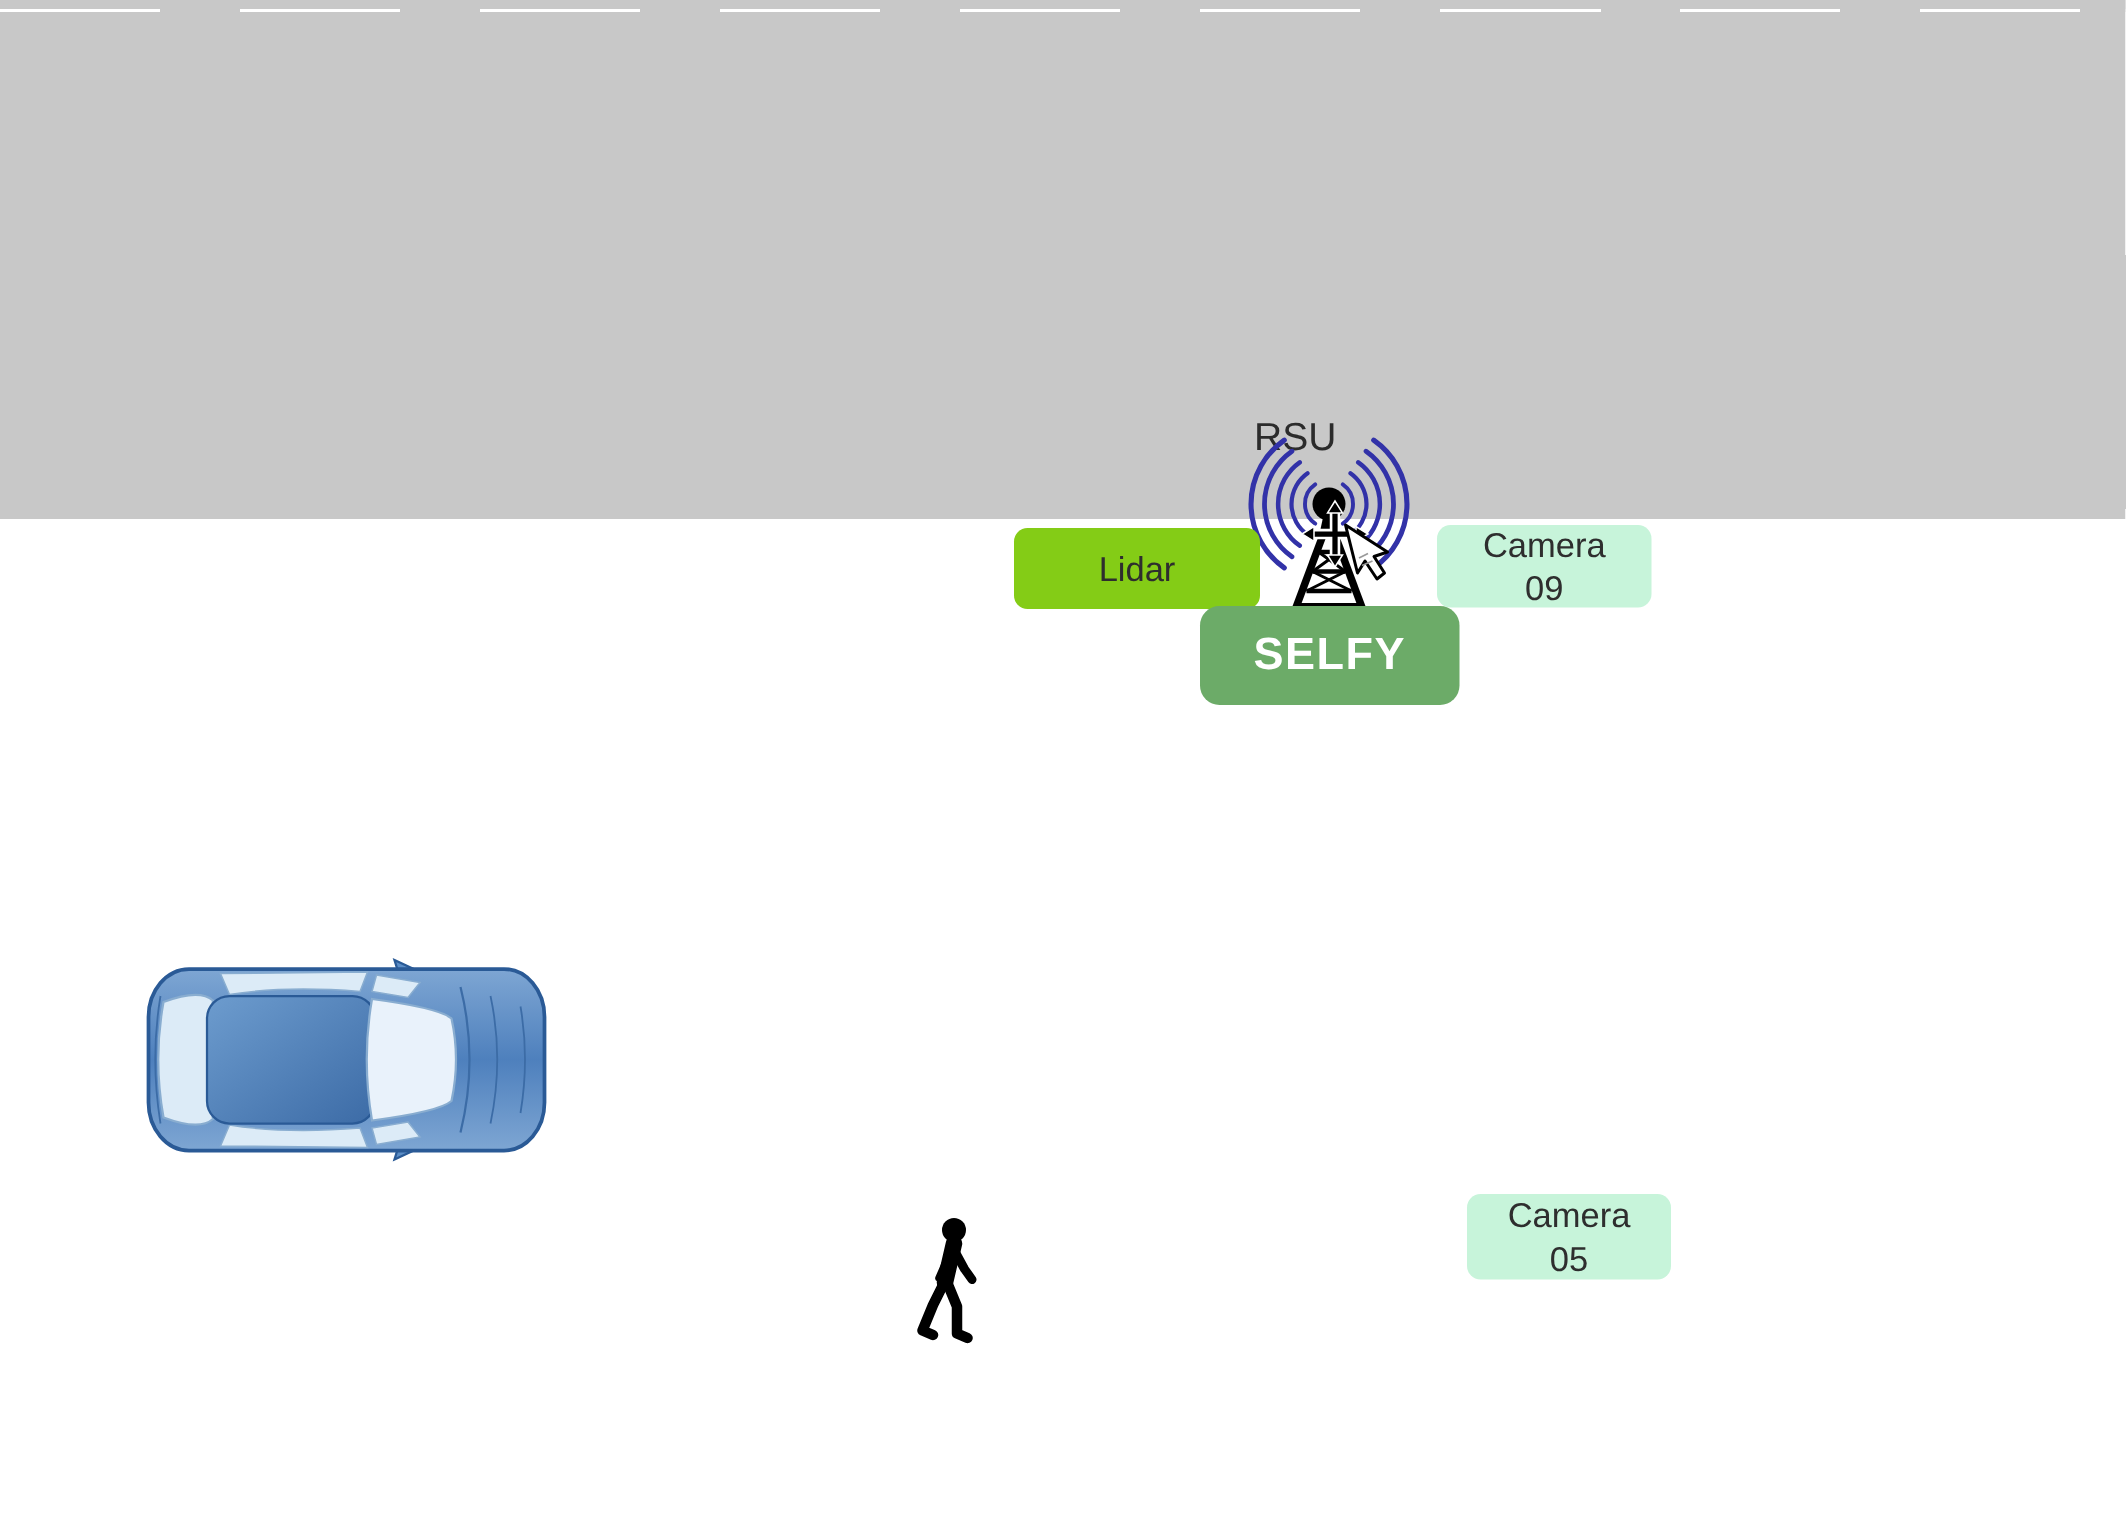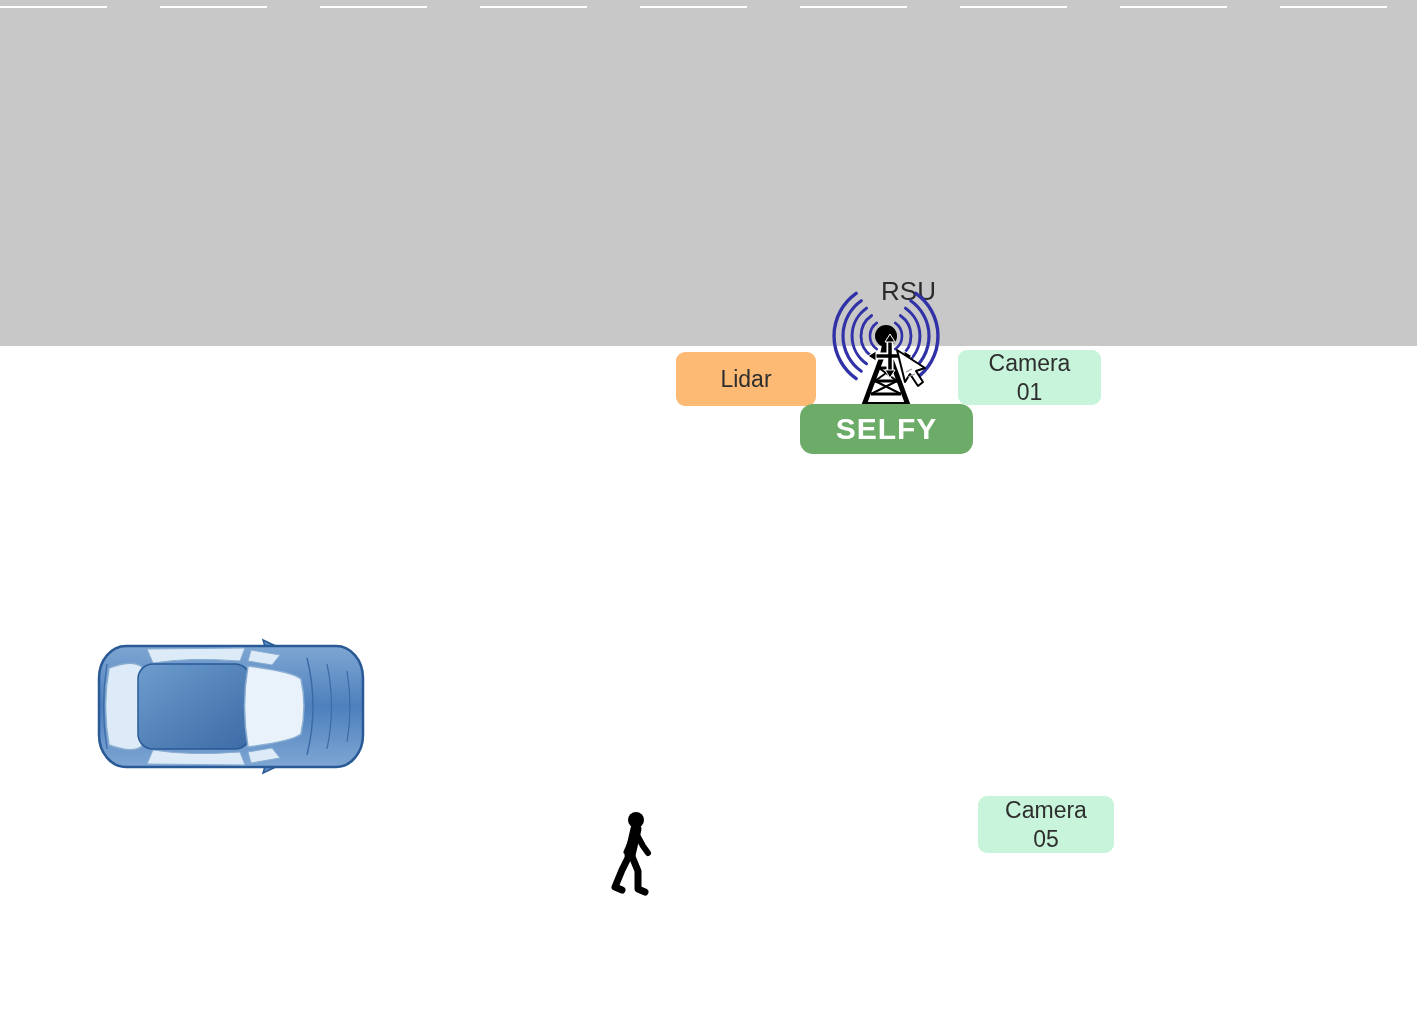--- a/index.html
+++ b/index.html
@@ -21,33 +21,33 @@
   .road-edge-bottom { left: 0; top: 801; width: 1417px; height: 6px;  background: #c8c8c8; }
   .road-seam        { left: 842px; top: 425px; width: 2px; height: 382px;
                       background: rgba(255,255,255,0.45); }
 
   
   .tag {
     display: flex; align-items: center; justify-content: center;
     text-align: center; color: #2e2e2e; border-radius: 9px;
     font-size: 23px; line-height: 1.22;
   }
-  .tag-lidar  { left: 676px; top: 352px; width: 140px; height: 54px; background: #fdba74; }
+  .tag-lidar  { left: 676px; top: 352px; width: 164px; height: 54px; background: #84cc16; }
   .tag-cam01  { left: 958px; top: 350px; width: 143px; height: 55px; background: #c7f4da; flex-direction: column; }
   .tag-cam02  { left: 978px; top: 796px; width: 136px; height: 57px; background: #c7f4da; flex-direction: column; }
   .tag-selfy  {
-    left: 800px; top: 404px; width: 173px; height: 50px;
+    left: 800px; top: 404px; width: 173px; height: 66px;
     background: #6cab68; border-radius: 13px;
     color: #ffffff; font-weight: bold; font-size: 30px; letter-spacing: 1px;
   }
 
   
   .rsu-title {
     left: 836px; top: 276px; width: 100px;
-    text-align: right; font-size: 26px; color: #2b2b2b;
+    text-align: left; font-size: 26px; color: #2b2b2b;
   }
   .rsu-svg { left: 826px; top: 284px; width: 120px; height: 128px; cursor: move; }
 
   
   .car-svg { left: 95px;  top: 638px; width: 272px; height: 137px; }
   .ped-svg { left: 611px; top: 810px; width: 45px;  height: 86px;  }
 </style>
 </head>
 <body>
 
@@ -107,21 +107,21 @@
     <path d="M 80 88 L 86 85 M 82 93 L 89 90" stroke="#9a9a9a" stroke-width="1.2"></path>
   </g>
 </svg>
 
 <div class="abs tag tag-lidar">
   <span>Lidar</span>
 </div>
 
 <div class="abs tag tag-cam01">
   <span>Camera</span>
-  <span>01</span>
+  <span>09</span>
 </div>
 
 <div class="abs tag tag-selfy">
   <span>SELFY</span>
 </div>
 
 <div class="abs tag tag-cam02">
   <span>Camera</span>
   <span>05</span>
 </div>

